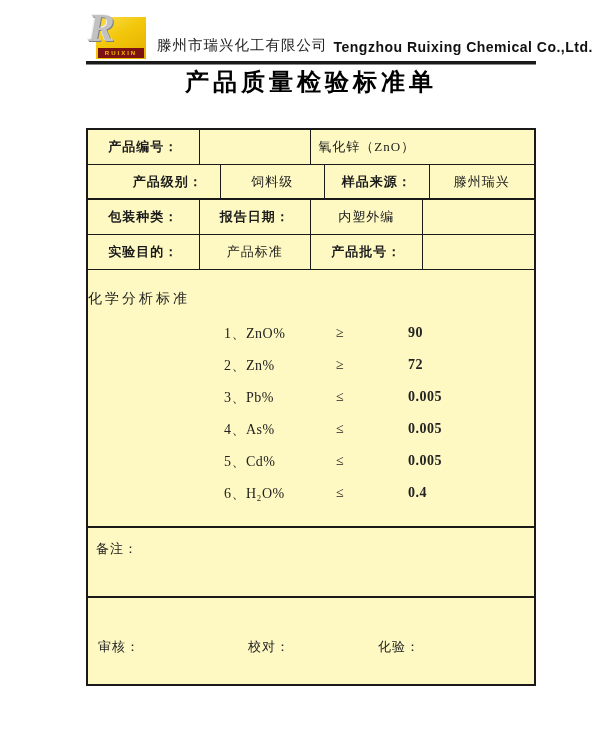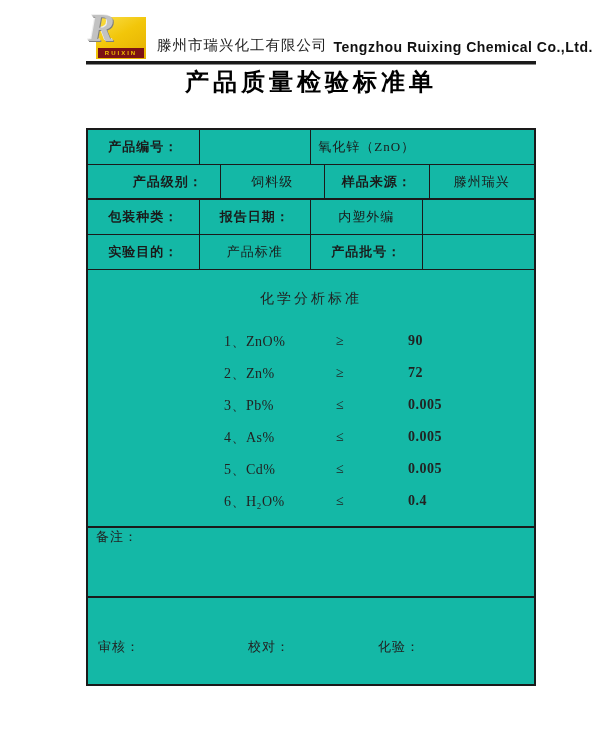--- a/index.html
+++ b/index.html
@@ -101,21 +101,21 @@
     letter-spacing: 4px;
     color: #000000;
   }
 
   
   .sheet {
     margin-top: 29px;
     width: 450px;
     border: 2px solid #1a1a1a;
     box-sizing: border-box;
-    background: #14b8a6;
+    background: #fef9c3;
   }
   .info-row {
     display: flex;
     height: 35px;
     border-bottom: 1px solid #1a1a1a;
     box-sizing: border-box;
   }
   .info-row.thick { border-bottom-width: 2px; padding-left: 28px; }
   .cell {
     width: 25%;
@@ -139,45 +139,44 @@
     letter-spacing: 1px;
   }
 
   .analysis {
     height: 258px;
     border-bottom: 2px solid #1a1a1a;
     box-sizing: border-box;
     padding-top: 21px;
   }
   .analysis-heading {
-    text-align: center;
     font-size: 14px;
     letter-spacing: 3px;
     color: #222222;
     height: 16px;
     line-height: 16px;
-    margin-bottom: 26px;
+    margin-bottom: 18px;
   }
   .analysis-item {
     display: flex;
     height: 32px;
     align-items: flex-start;
     padding-left: 136px;
     font-size: 14px;
     color: #222222;
   }
   .analysis-item .item-name   { width: 112px; letter-spacing: 0.5px; }
   .analysis-item .item-op     { width: 72px; font-size: 14px; }
   .analysis-item .item-value  { flex: 1; letter-spacing: 0.5px; font-weight: bold; }
 
   .remarks {
     height: 70px;
     border-bottom: 2px solid #1a1a1a;
     box-sizing: border-box;
-    padding: 0 8px;
+    padding: 12px 8px;
     font-size: 13px;
     letter-spacing: 1px;
     color: #222222;
   }
 
   .signature {
     position: relative;
     height: 86px;
     box-sizing: border-box;
     font-size: 13px;

